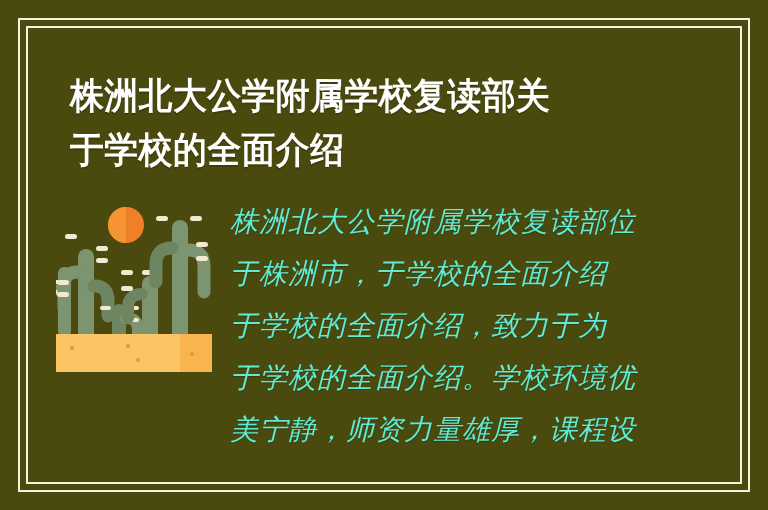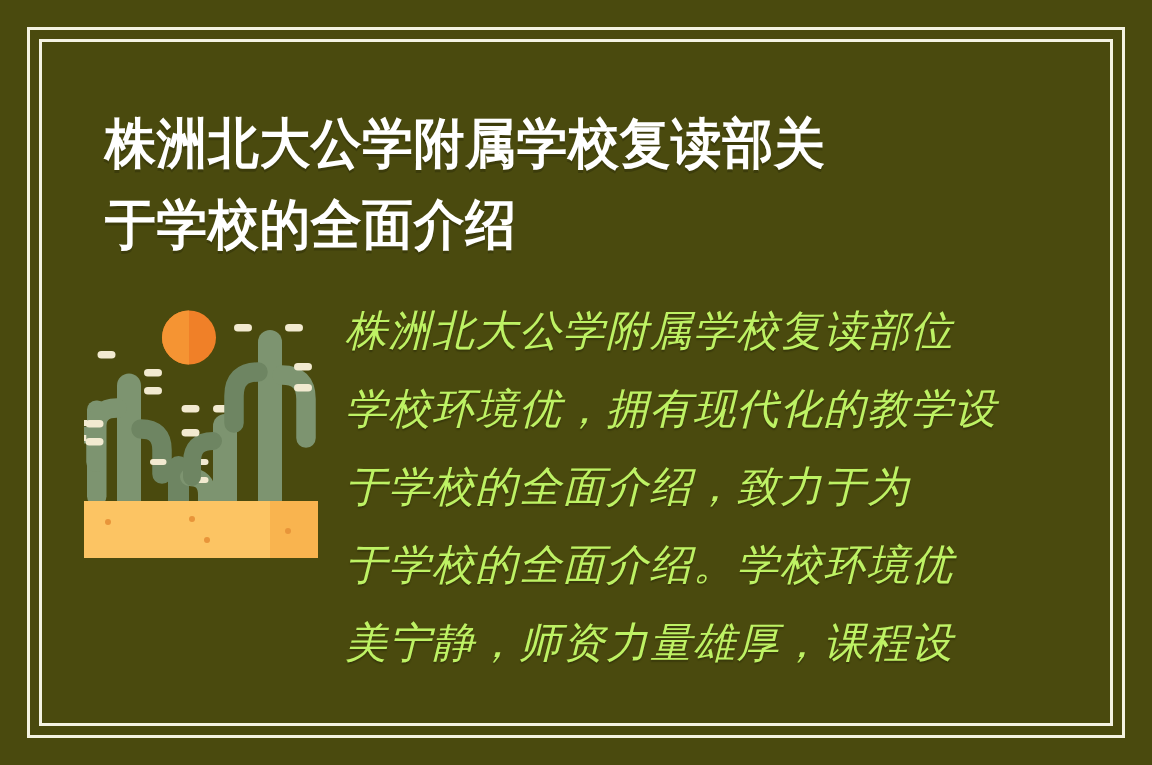--- a/index.html
+++ b/index.html
@@ -71,21 +71,21 @@
   .illustration svg { display: block; width: 100%; height: 100%; }
 
   
   .body-block {
     position: absolute;
     left: 230px;
     top: 196px;
     width: 420px;
   }
   .body-line {
-    color: #bef264;
+    color: #5eead4;
     font-family: "Liberation Serif", serif;
     font-style: italic;
     font-size: 28px;
     line-height: 52px;
     letter-spacing: 1px;
     white-space: nowrap;
     text-shadow: 0 1px 1px rgba(0,0,0,0.25);
   }
 </style>
 </head>
@@ -163,19 +163,19 @@
         <circle cx="16" cy="154" r="2" fill="#e8953a"></circle>
         <circle cx="72" cy="152" r="2" fill="#e8953a"></circle>
         <circle cx="82" cy="166" r="2" fill="#e8953a"></circle>
         <circle cx="136" cy="160" r="2" fill="#e8953a"></circle>
       </g>
     </svg>
   </div>
 
   <div class="body-block">
     <div class="body-line">株洲北大公学附属学校复读部位</div>
-    <div class="body-line">学校环境优，拥有现代化的教学设</div>
+    <div class="body-line">于株洲市，于学校的全面介绍</div>
     <div class="body-line">于学校的全面介绍，致力于为</div>
     <div class="body-line">于学校的全面介绍。学校环境优</div>
     <div class="body-line">美宁静，师资力量雄厚，课程设</div>
   </div>
 
 </div>
 
 </body></html>

